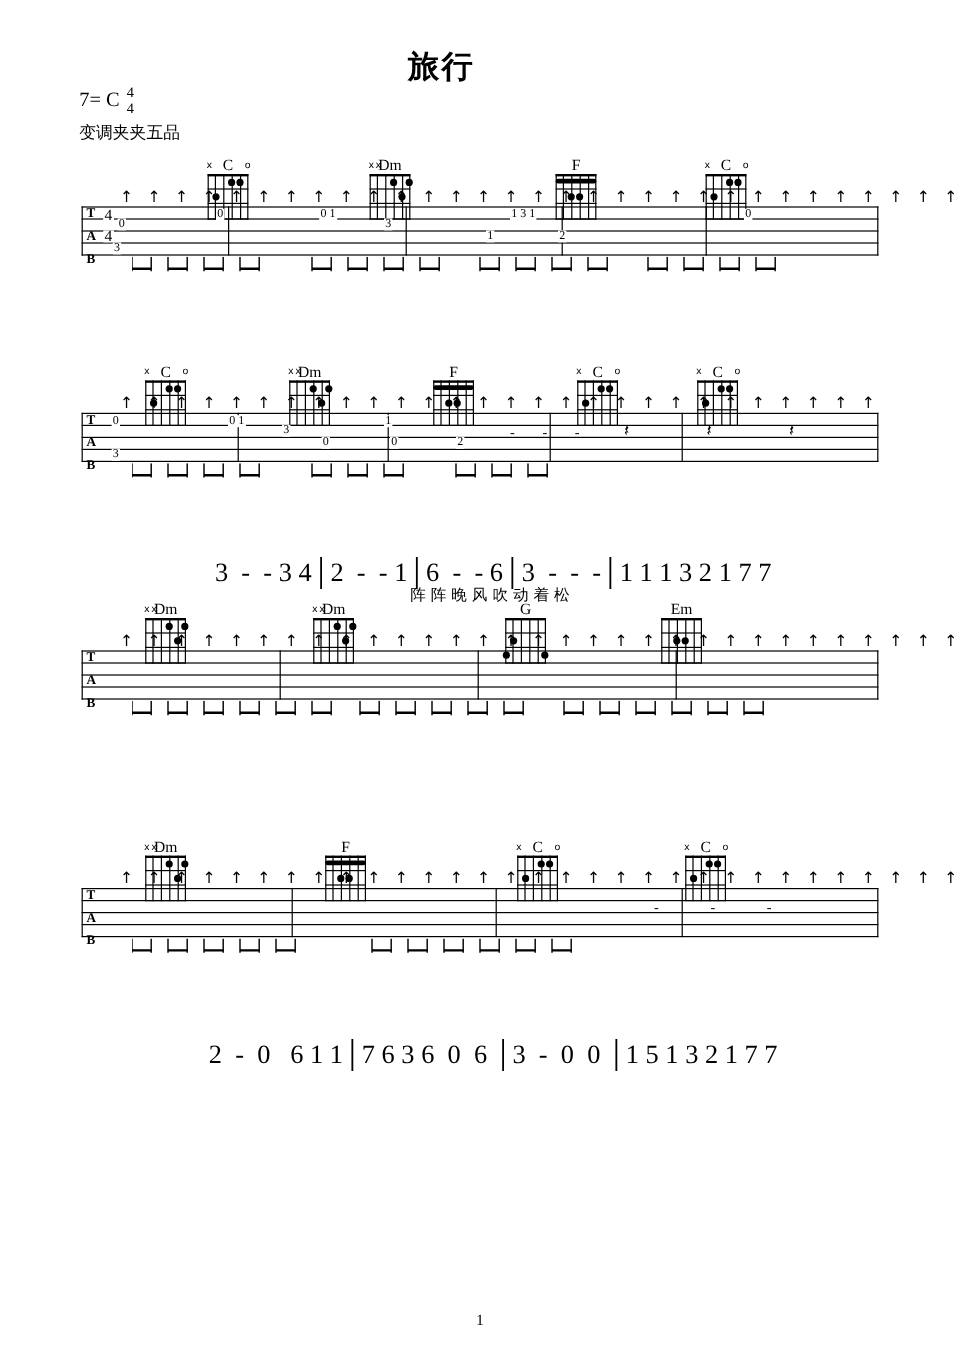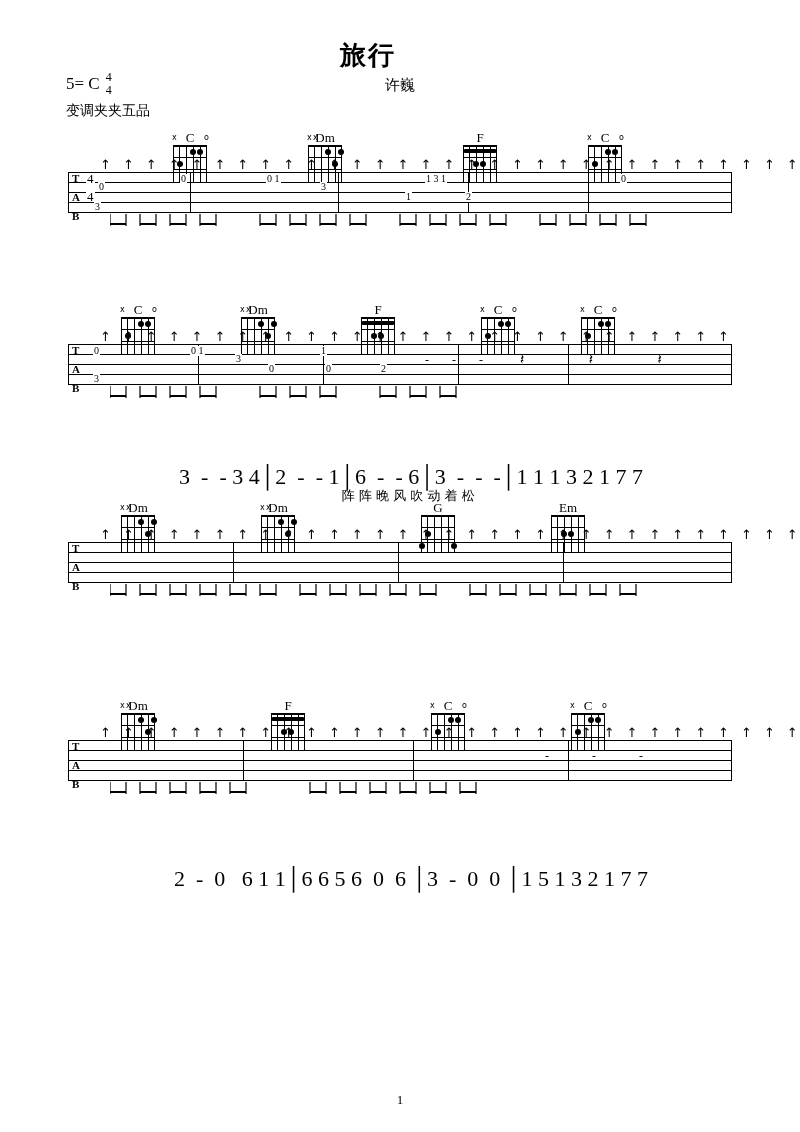--- a/index.html
+++ b/index.html
@@ -81,24 +81,23 @@
     position:absolute;bottom:24px;left:0;width:800px;text-align:center;
     font-family:"Liberation Serif", serif;font-size:13px;
   }
 </style>
 </head>
 <body>
 
 <div class="page">
 
   <div class="title">旅行</div>
-  <div class="composer">许巍</div>
 
   <div class="keysig">
-    <span>5= C</span><span class="frac"><span class="num">4</span><span class="den">4</span></span>
+    <span>7= C</span><span class="frac"><span class="num">4</span><span class="den">4</span></span>
   </div>
   <div class="capo">变调夹夹五品</div>
 
   <div class="system" style="top:130px;">
 
     <div class="chordbox" style="left:170px;top:0;">
       <div class="cname">C</div>
       <div class="grid">
         <div class="nut"></div>
         <div class="h" style="top:12px"></div>
@@ -599,17 +598,17 @@
           <path d="M0,0 L0,12 M16,0 L16,12 M30,0 L30,12 M46,0 L46,12 M60,0 L60,12 M76,0 L76,12 M90,0 L90,12 M106,0 L106,12 M120,0 L120,12 M136,0 L136,12"></path>
           <path d="M0,10 L16,10 M30,10 L46,10 M60,10 L76,10 M90,10 L106,10 M120,10 L136,10" stroke-width="2"></path>
           <path d="M200,0 L200,12 M216,0 L216,12 M230,0 L230,12 M246,0 L246,12 M260,0 L260,12 M276,0 L276,12 M290,0 L290,12 M306,0 L306,12 M320,0 L320,12 M336,0 L336,12 M350,0 L350,12 M366,0 L366,12"></path>
           <path d="M200,10 L216,10 M230,10 L246,10 M260,10 L276,10 M290,10 L306,10 M320,10 L336,10 M350,10 L366,10" stroke-width="2"></path>
         </g>
       </svg>
     </div>
   </div>
 
   <div class="numrow" style="top:840px;text-align:center;">
-    <span>2  -  0   6 1 1│6 6 5 6  0  6 │3  -  0  0 │1 5 1 3 2 1 7 7</span>
+    <span>2  -  0   6 1 1│7 6 3 6  0  6 │3  -  0  0 │1 5 1 3 2 1 7 7</span>
   </div>
 
   <div class="pagenum">1</div>
 </div>
 
 </body></html>

